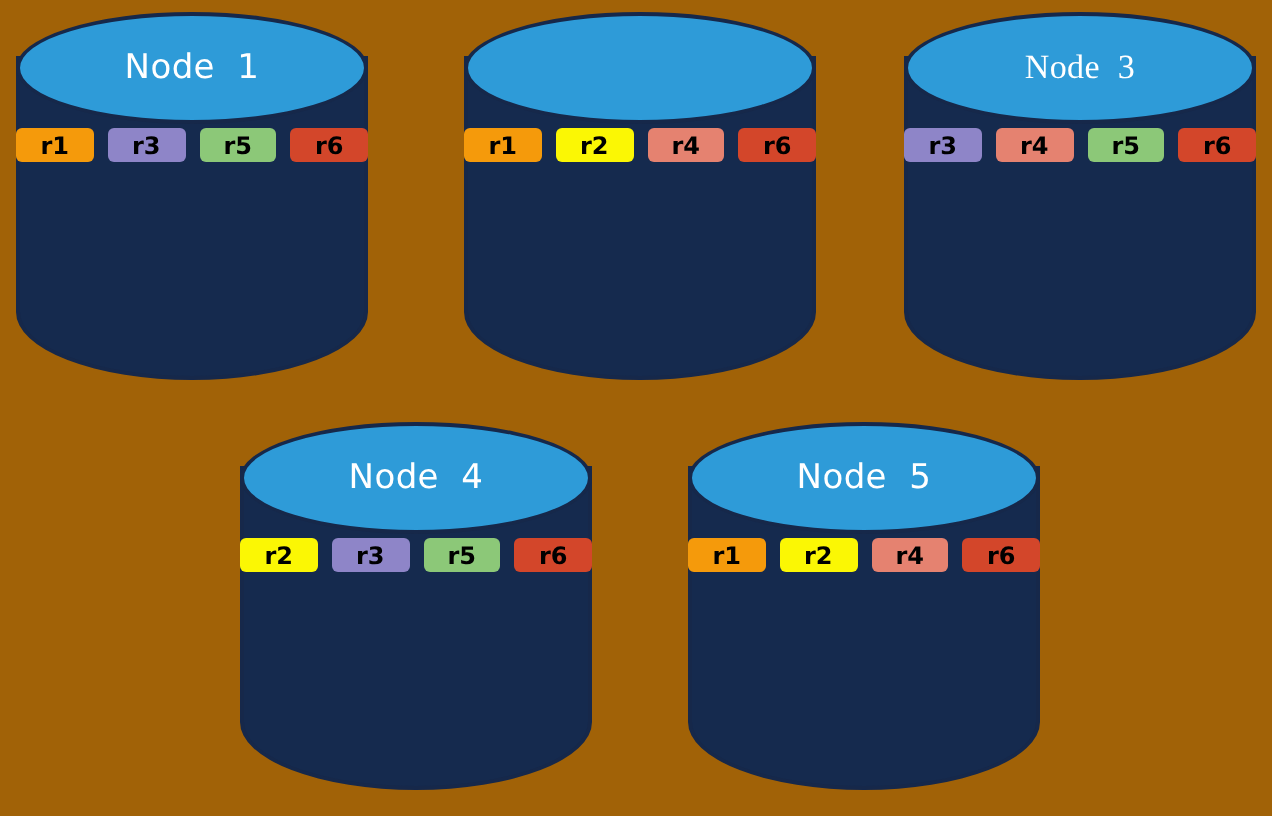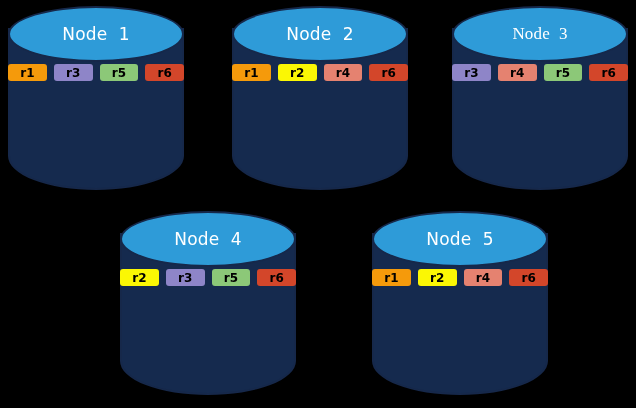--- a/index.html
+++ b/index.html
@@ -92,36 +92,35 @@
     font-size: 12px;
     font-weight: bold;
     color: #000000;
     line-height: 1;
     box-sizing: border-box;
   }
 </style>
 </head>
 <body>
 
-<div id="cluster" style="background: #000000;">
+<div id="cluster" style="background: #a16207;">
     <div class="node" style="left: 8px; top: 6px;">
       <div class="body" style="background: rgb(21, 42, 78); border-color: rgb(22, 40, 74);"></div>
       <div class="top" style="background: rgb(46, 155, 216); border-color: rgb(22, 40, 74);"></div>
       <div class="title" style="color: rgb(255, 255, 255);">Node  1</div>
       <div class="replicas">
         <div class="replica" style="background: rgb(245, 154, 11); color: rgb(0, 0, 0);">r1</div>
         <div class="replica" style="background: rgb(142, 133, 200); color: rgb(0, 0, 0);">r3</div>
         <div class="replica" style="background: rgb(140, 200, 120); color: rgb(0, 0, 0);">r5</div>
         <div class="replica" style="background: rgb(211, 70, 42); color: rgb(0, 0, 0);">r6</div>
       </div>
     </div>
     <div class="node" style="left: 232px; top: 6px;">
       <div class="body" style="background: rgb(21, 42, 78); border-color: rgb(22, 40, 74);"></div>
       <div class="top" style="background: rgb(46, 155, 216); border-color: rgb(22, 40, 74);"></div>
-      <div class="title" style="color: rgb(255, 255, 255);">Node  2</div>
       <div class="replicas">
         <div class="replica" style="background: rgb(245, 154, 11); color: rgb(0, 0, 0);">r1</div>
         <div class="replica" style="background: rgb(251, 247, 4); color: rgb(0, 0, 0);">r2</div>
         <div class="replica" style="background: rgb(229, 130, 112); color: rgb(0, 0, 0);">r4</div>
         <div class="replica" style="background: rgb(211, 70, 42); color: rgb(0, 0, 0);">r6</div>
       </div>
     </div>
     <div class="node" style="left: 452px; top: 6px;">
       <div class="body" style="background: rgb(21, 42, 78); border-color: rgb(22, 40, 74);"></div>
       <div class="top" style="background: rgb(46, 155, 216); border-color: rgb(22, 40, 74);"></div>
@@ -137,21 +136,21 @@
       <div class="body" style="background: rgb(21, 42, 78); border-color: rgb(22, 40, 74);"></div>
       <div class="top" style="background: rgb(46, 155, 216); border-color: rgb(22, 40, 74);"></div>
       <div class="title" style="color: rgb(255, 255, 255);">Node  4</div>
       <div class="replicas">
         <div class="replica" style="background: rgb(251, 247, 4); color: rgb(0, 0, 0);">r2</div>
         <div class="replica" style="background: rgb(142, 133, 200); color: rgb(0, 0, 0);">r3</div>
         <div class="replica" style="background: rgb(140, 200, 120); color: rgb(0, 0, 0);">r5</div>
         <div class="replica" style="background: rgb(211, 70, 42); color: rgb(0, 0, 0);">r6</div>
       </div>
     </div>
-    <div class="node" style="left: 344px; top: 211px; margin-left: 28px;">
+    <div class="node" style="left: 344px; top: 211px;">
       <div class="body" style="background: rgb(21, 42, 78); border-color: rgb(22, 40, 74);"></div>
       <div class="top" style="background: rgb(46, 155, 216); border-color: rgb(22, 40, 74);"></div>
       <div class="title" style="color: rgb(255, 255, 255);">Node  5</div>
       <div class="replicas">
         <div class="replica" style="background: rgb(245, 154, 11); color: rgb(0, 0, 0);">r1</div>
         <div class="replica" style="background: rgb(251, 247, 4); color: rgb(0, 0, 0);">r2</div>
         <div class="replica" style="background: rgb(229, 130, 112); color: rgb(0, 0, 0);">r4</div>
         <div class="replica" style="background: rgb(211, 70, 42); color: rgb(0, 0, 0);">r6</div>
       </div>
     </div>

